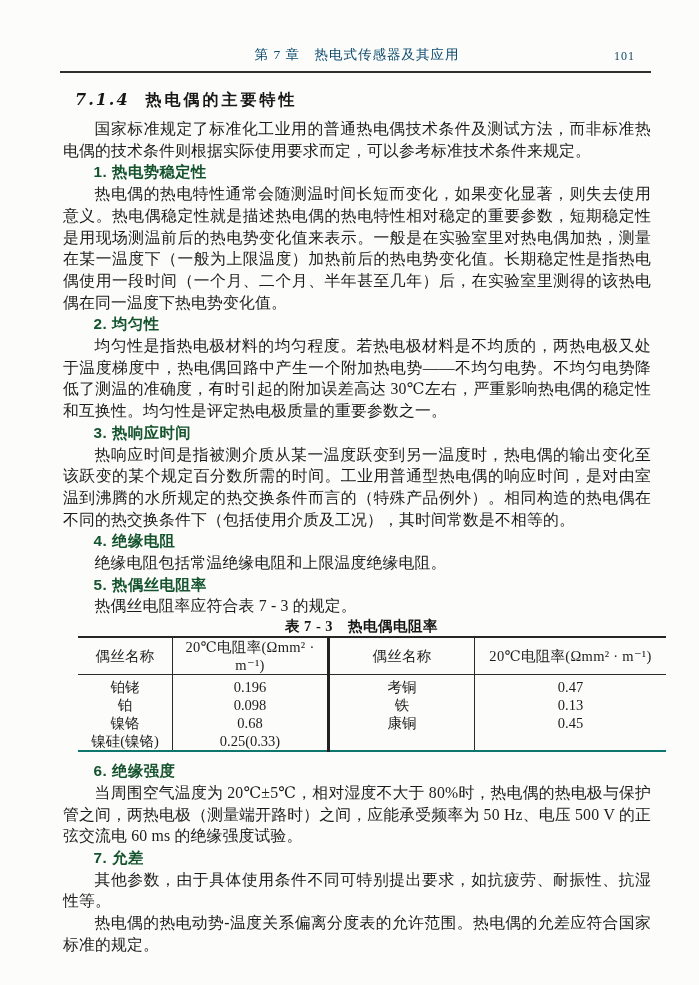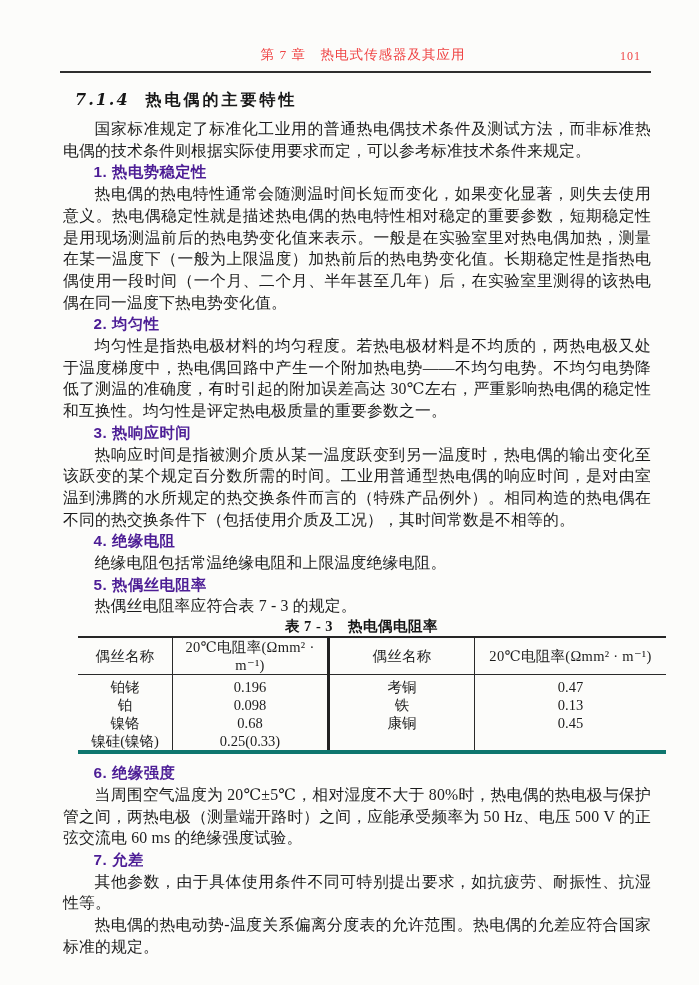--- a/index.html
+++ b/index.html
@@ -7,22 +7,22 @@
     position:relative;
     width:699px;height:985px;
     margin:0 auto;
     background:#fcfcfa;
     color:#1c1c1c;
     font-family:"Liberation Serif","DejaVu Serif","DejaVu Sans",serif;
     overflow:hidden;
   }
   
   .running-head{
-    position:absolute;top:46px;left:69px;width:588px;height:20px;
-    font-size:13.5px;letter-spacing:1px;color:#ef4444;
+    position:absolute;top:46px;left:63px;width:588px;height:20px;
+    font-size:13.5px;letter-spacing:1px;color:#0c4a6e;
   }
   .running-head .chapter{
     display:block;text-align:center;
   }
   .running-head .pagenum{
     position:absolute;right:16px;top:3px;
     font-size:12px;letter-spacing:1px;
     font-family:"Liberation Serif","DejaVu Serif",serif;
   }
   .head-rule{
@@ -42,35 +42,35 @@
     font-family:"DejaVu Serif","Liberation Serif",serif;
     font-style:italic;font-weight:bold;letter-spacing:2px;margin-right:16px;
   }
   .body-p{
     margin:0;font-size:15.8px;line-height:21.7px;
     text-align:justify;text-indent:2em;color:#1c1c1c;
     letter-spacing:0.2px;
   }
   .num-head{
     margin:0;font-size:15.3px;line-height:21.7px;font-weight:bold;
-    text-indent:2em;color:#4c1d95;
+    text-indent:2em;color:#14532d;
     font-family:"Liberation Sans","DejaVu Sans",sans-serif;
     letter-spacing:0.5px;
   }
   
   .tbl-caption{
     margin:0 0 0 15px;width:567px;height:19px;
     text-align:center;font-size:14.5px;font-weight:bold;line-height:19px;
     font-family:Liberation Serif, serif;
     letter-spacing:0.5px;color:#161616;
   }
   table.rtable{
     margin-left:15px;width:567px;
     border-collapse:collapse;table-layout:fixed;
-    border-top:2px solid #262626;border-bottom:4px solid #0f766e;
+    border-top:2px solid #262626;border-bottom:2px solid #0f766e;
   }
   .rtable th{
     font-weight:normal;font-size:14.5px;height:27px;
     border-bottom:1.5px solid #2a2a2a;
     text-align:center;vertical-align:middle;padding:0 2px;
     letter-spacing:0.3px;
   }
   .rtable td{
     font-size:14.5px;height:18px;line-height:18px;
     text-align:center;vertical-align:middle;padding:0 2px;

